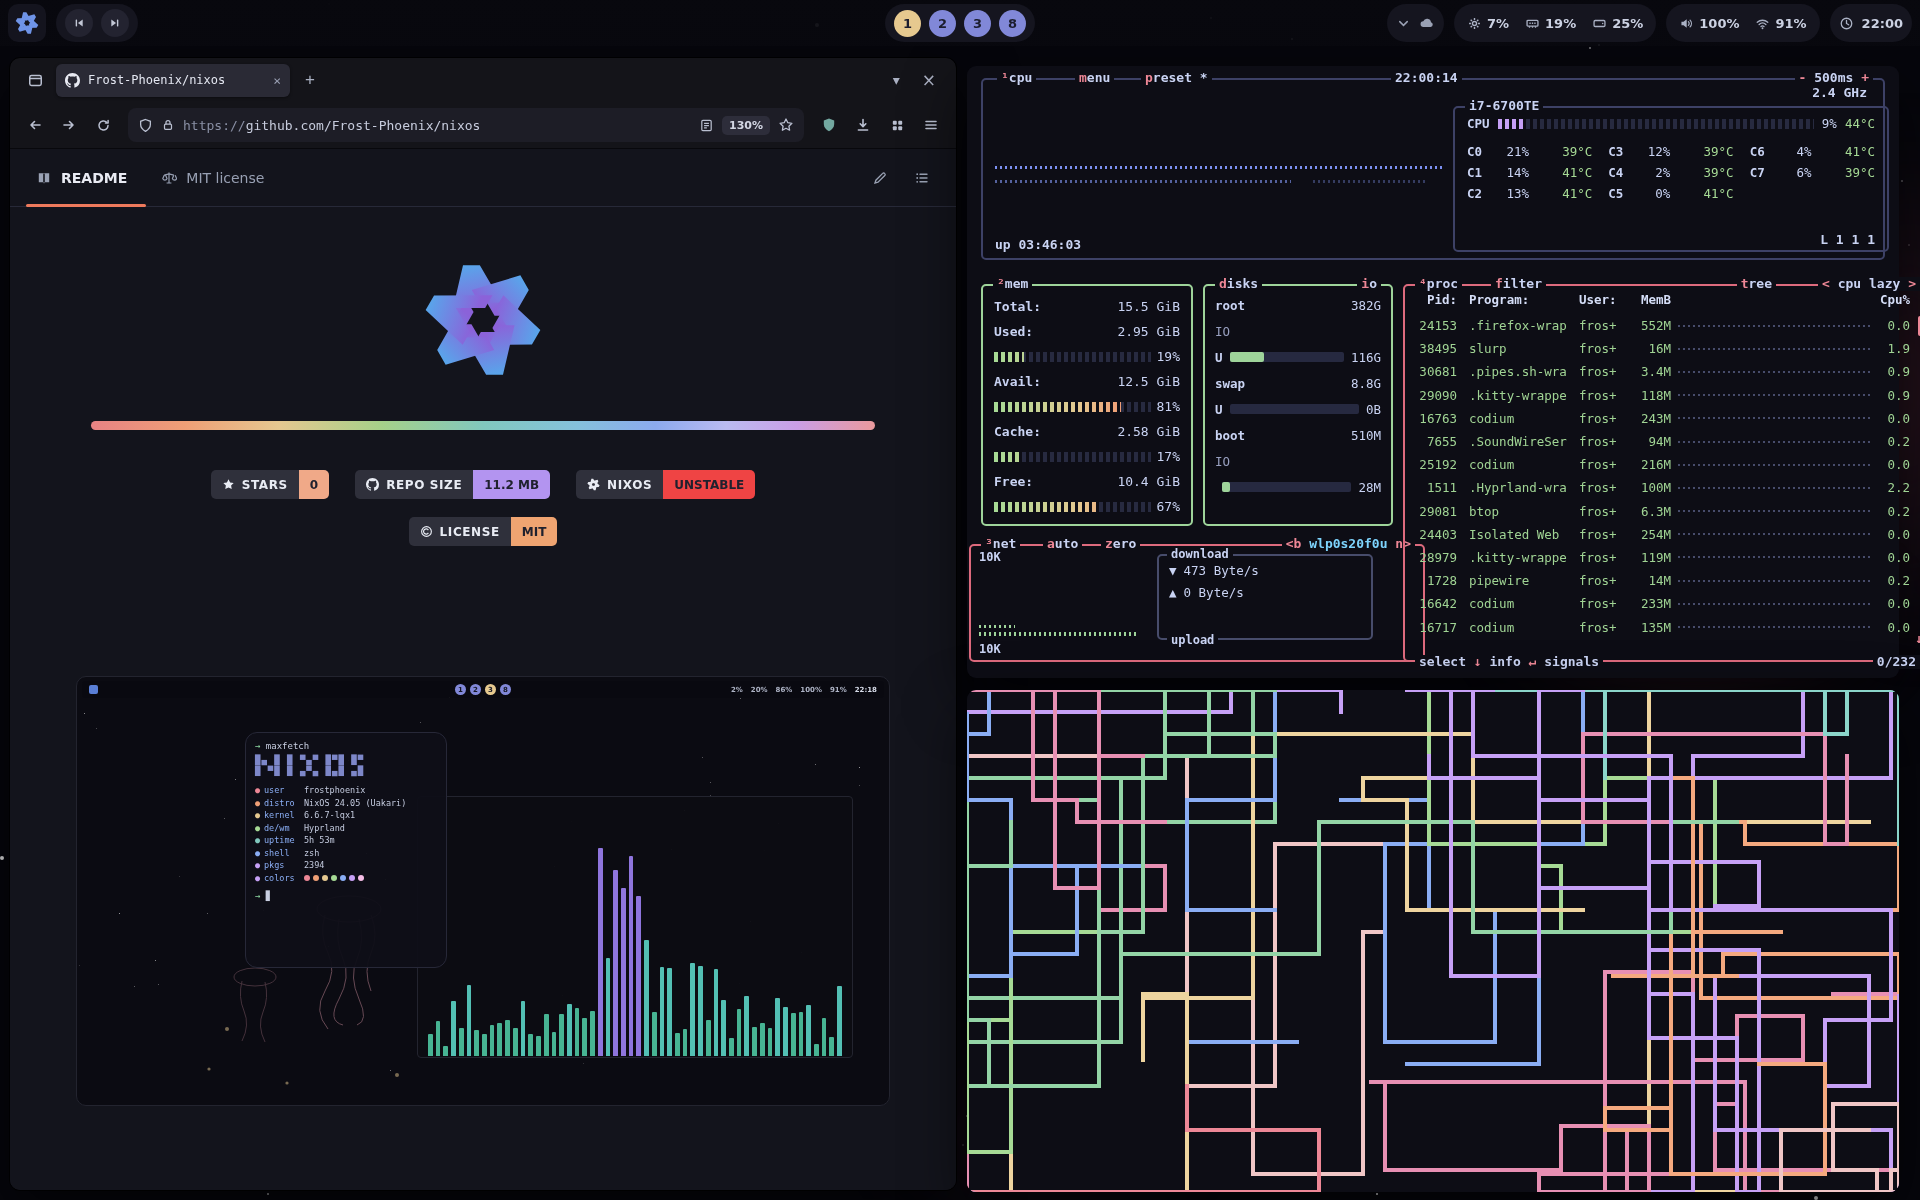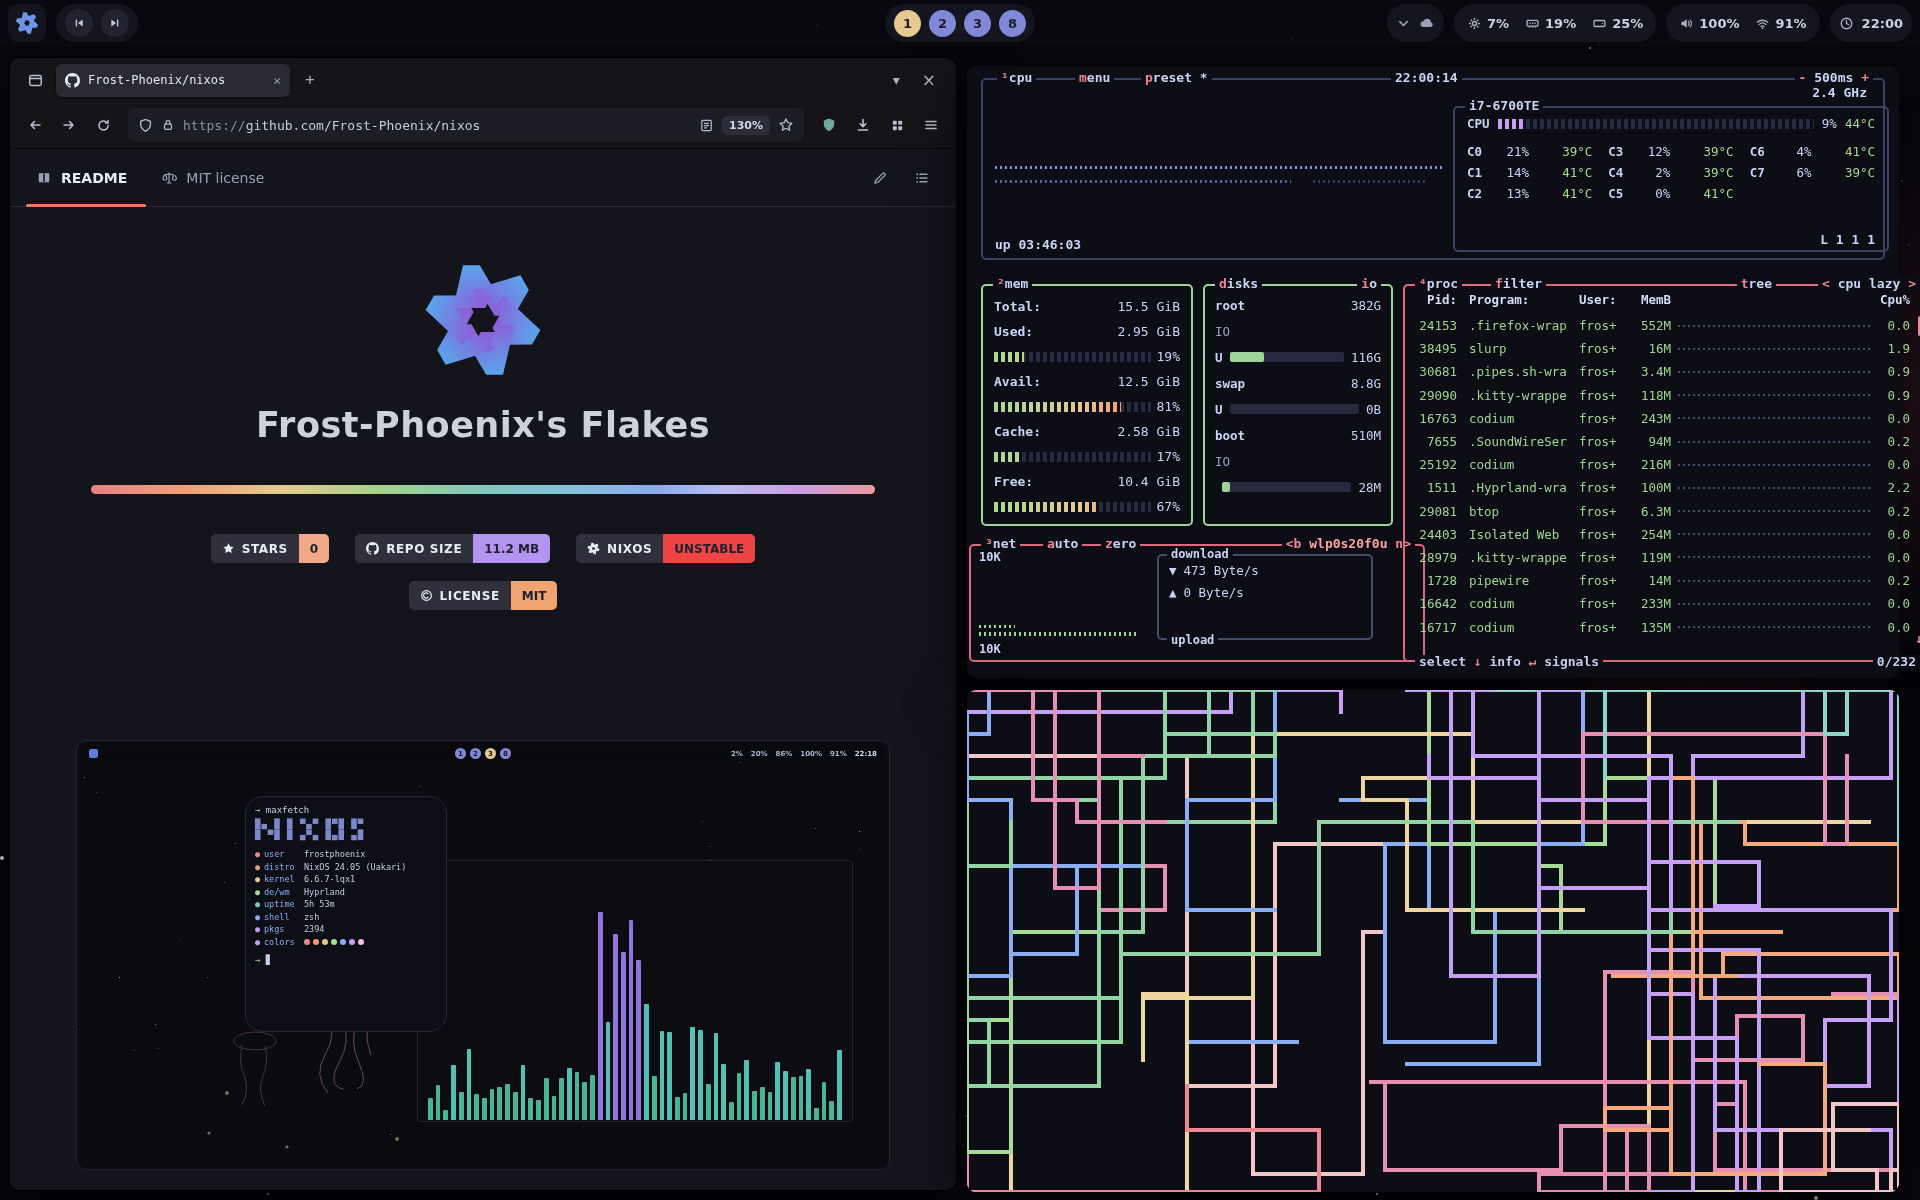--- a/index.html
+++ b/index.html
@@ -53,21 +53,21 @@
 .badge-label{background:#2f303b;color:#e9ecf4;font-size:12px;font-weight:700;letter-spacing:.6px;display:flex;align-items:center;gap:7px;padding:0 11px}
 .badge-val{display:flex;align-items:center;padding:0 11px;font-size:12px;font-weight:800;color:#20212e}
 
 .shot{position:relative;margin-top:130px;width:814px;height:430px;border-radius:10px;background:#0b0b12;overflow:hidden;border:1px solid #23242f;flex-shrink:0;cursor:pointer}
 .shot-bar{position:absolute;left:5px;right:5px;top:4px;height:17px;background:rgba(10,10,16,.92);border-radius:4px;display:flex;align-items:center;padding:0 7px;z-index:3}
 .s-logo{width:9px;height:9px;border-radius:2px;background:#5a7fd6}
 .s-ws{position:absolute;left:50%;transform:translateX(-50%);display:flex;gap:4px}
 .s-ws i{width:11px;height:11px;border-radius:50%;background:#8188d8;color:#151725;font-size:7px;font-weight:bold;font-style:normal;display:flex;align-items:center;justify-content:center}
 .s-ws i.on{background:#e6c98f}
 .s-right{margin-left:auto;display:flex;gap:8px;color:#aeb4c6;font-size:7px;font-weight:600;align-items:center}
-.s-term{position:absolute;left:168px;top:55px;width:202px;height:236px;background:rgba(15,15,24,.96);border:1px solid #272838;border-radius:18px;padding:8px 9px;z-index:2;font-family:"DejaVu Sans Mono",monospace}
+.s-term{position:absolute;left:168px;top:55px;width:202px;height:236px;background:rgba(15,15,24,.96);border:1px solid #272838;border-radius:12px;padding:8px 9px;z-index:2;font-family:"DejaVu Sans Mono",monospace}
 .s-prompt{color:#8bd5a0;font-size:9px;margin-bottom:3px}
 .s-prompt b{color:#c9cfe2;font-weight:normal}
 .s-ascii{color:#7d87c9;font-size:9px;line-height:11px;white-space:pre;margin:4px 0 7px;letter-spacing:1px}
 .s-info{font-size:8.5px;line-height:12.5px}
 .s-info .ib{display:inline-block;width:9px}
 .s-info .ik{color:#8aadf4;display:inline-block;width:40px}
 .s-info .iv{color:#c3cade}
 .s-cava{position:absolute;left:340px;top:119px;width:436px;height:262px;background:rgba(12,12,19,.96);border:1px solid #23242f;border-radius:4px;display:flex;align-items:flex-end;gap:3px;padding:0 10px 1px;z-index:1}
 .s-cava i{flex:1;border-radius:1px 1px 0 0}
 
@@ -374,21 +374,20 @@
                 <circle cx="3.2" cy="8" r=".9"></circle>
                 <circle cx="3.2" cy="11.8" r=".9"></circle>
               </g>
             </svg>
         </div>
       </div>
       <div class="gh-body">
         <svg class="gh-logo" width="122" height="122" viewBox="-58 -58 116 116">
             <use href="#flake" fill="url(#fg)"></use>
           </svg>
-        <h1 class="gh-title">Frost-Phoenix's Flakes</h1>
         <div class="rainbow"></div>
         <div class="badges">
           <div class="badge">
             <span class="badge-label">
                 <svg width="13" height="13" viewBox="0 0 16 16">
                   <path d="M8 1.6l2 4 4.4.6-3.2 3.1.8 4.3L8 11.6l-4 2 .8-4.3L1.6 6.2 6 5.6z" fill="#e9ecf4"></path>
                 </svg>
                 <span>STARS</span>
               </span>
             <span class="badge-val" style="background: rgb(240, 169, 136);">0</span>
@@ -703,21 +702,21 @@
             </div>
             <span>28M</span>
           </div>
         </div>
     </div>
 
     <div class="bx net-box">
       <span class="bt" style="left:10px"><span class="sup">³</span><span>net</span></span>
       <span class="bt hk" style="left:72px">auto</span>
       <span class="bt hk" style="left:130px">zero</span>
-      <span class="bt" style="right:8px"><span class="sup">&lt;b</span> <span style="color:#fca5a5">wlp0s20f0u</span> <span class="sup">n&gt;</span></span>
+      <span class="bt" style="right:8px"><span class="sup">&lt;b</span> <span style="color:#7dd3fc">wlp0s20f0u</span> <span class="sup">n&gt;</span></span>
       <span class="net-left-top">10K</span>
       <span class="net-left-bot">10K</span>
       <div class="dotline" style="--c:#9ed49a;left:8px;bottom:24px;width:158px;height:4px"></div>
       <div class="dotline" style="--c:#9ed49a;left:8px;bottom:32px;width:36px"></div>
       <div class="net-inner">
         <span class="bt" style="left:8px">download</span>
         <span class="bb" style="left:8px">upload</span>
         <div class="nrow">
             <span>▼</span>
             <span>473 Byte/s</span>

